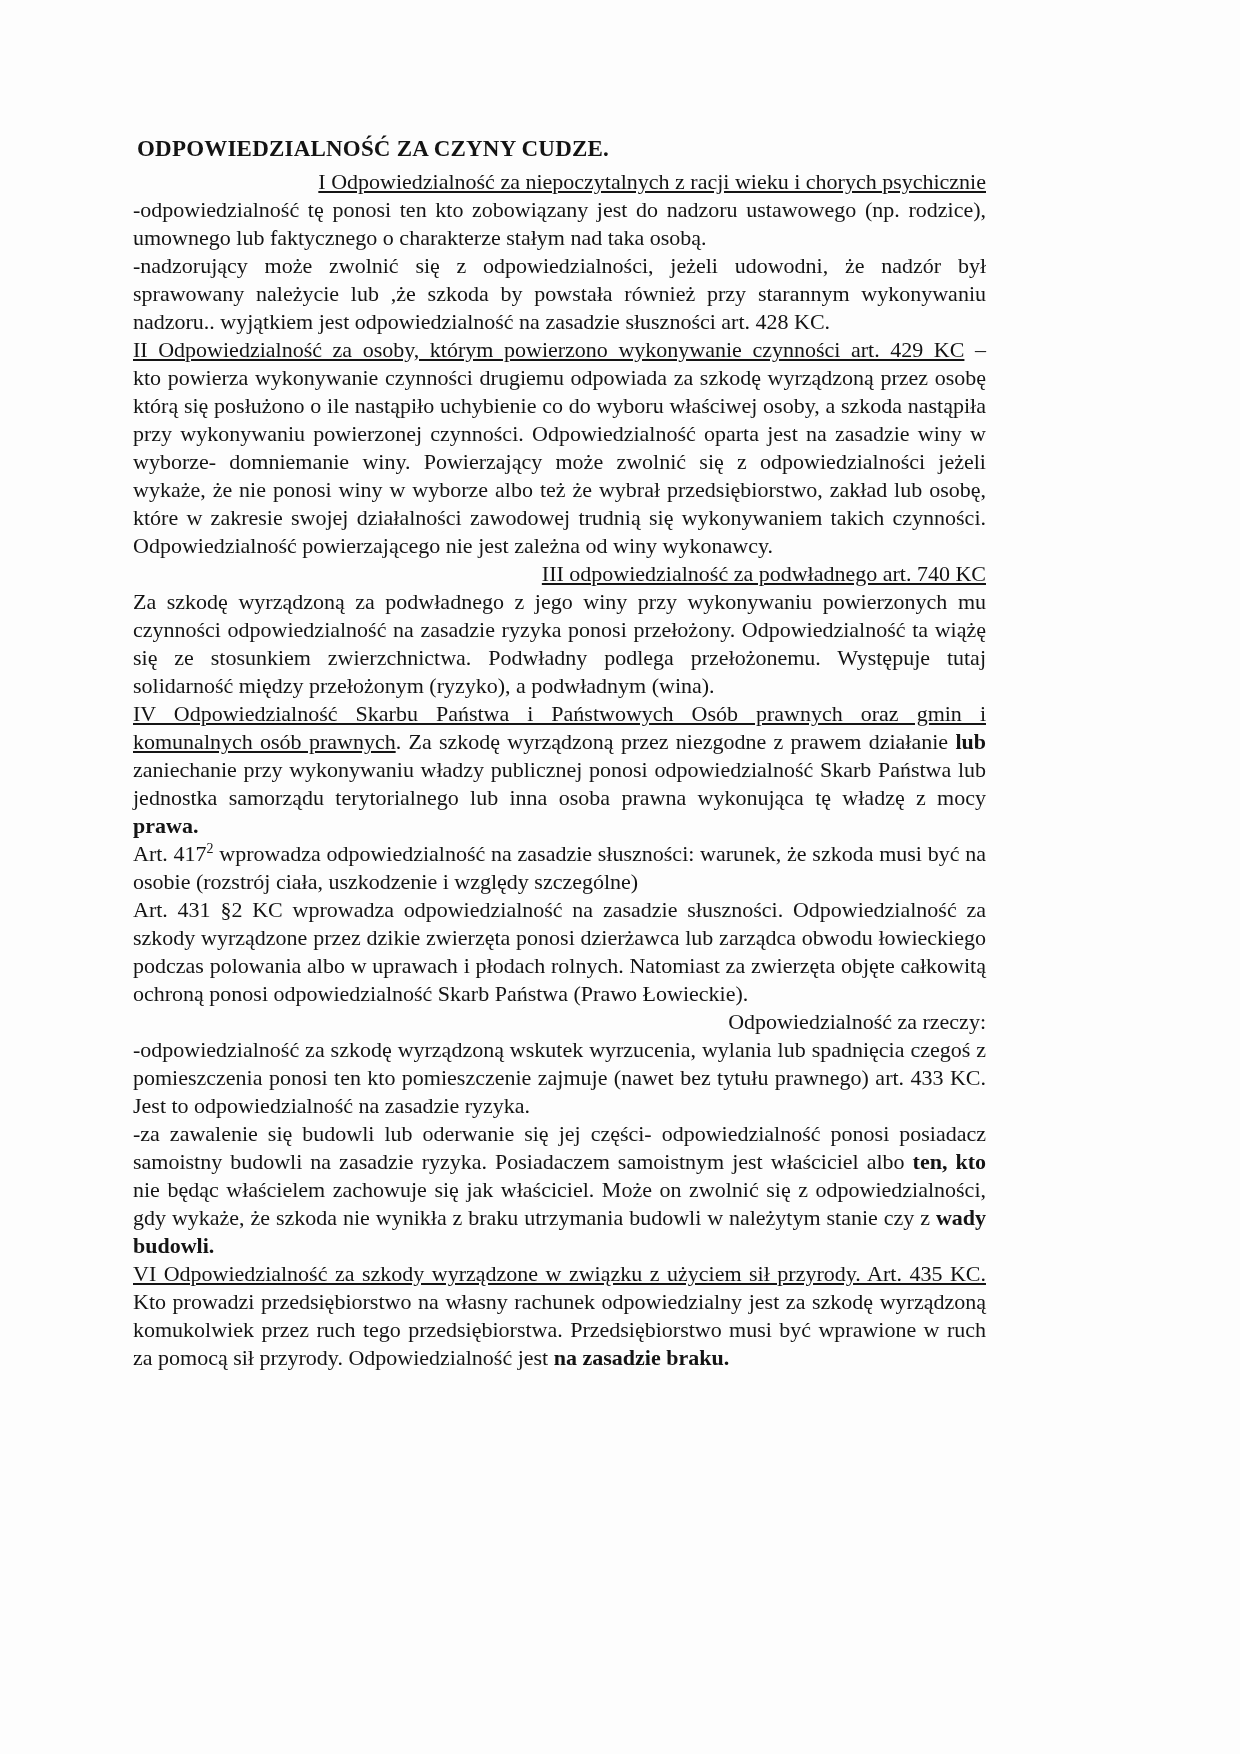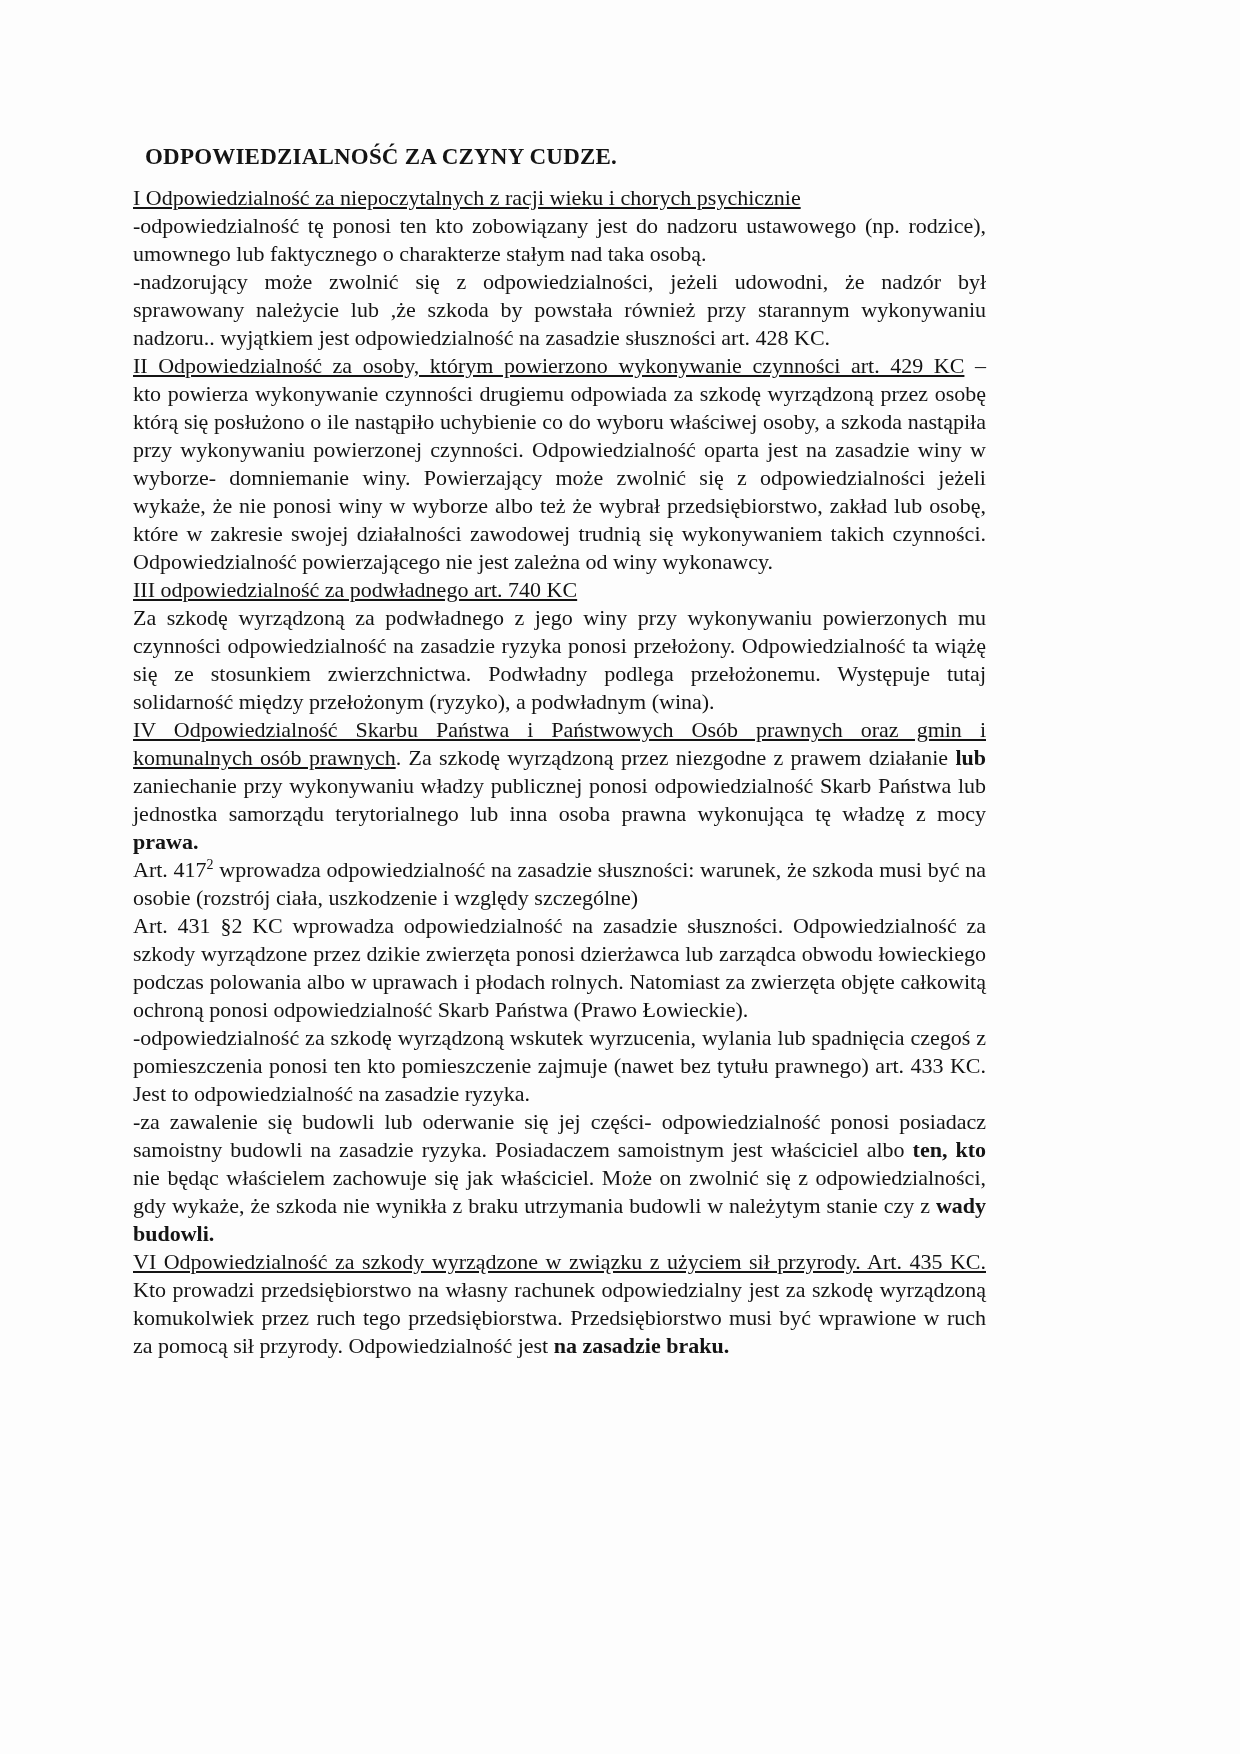--- a/index.html
+++ b/index.html
@@ -13,31 +13,31 @@
   }
   .page {
     position: absolute;
     left: 133px;
     top: 130px;
     width: 853px;
   }
   .title {
     font-size: 23px;
     font-weight: bold;
-    margin: 12px;
+    margin: 4px;
     line-height: 30px;
     letter-spacing: 0.2px;
   }
   p.block {
     margin: 0;
     font-size: 22px;
     line-height: 28px;
     text-align: justify;
   }
-  p.block.left { text-align: left; }
+  p.block.left { text-align: right; }
   p.block.spread { text-align: justify; text-align-last: justify; }
   .u { text-decoration: underline; }
   .b { font-weight: bold; }
   sup.sup {
     font-size: 14px;
     line-height: 0;
     vertical-align: super;
   }
 </style>
 </head>
@@ -63,20 +63,21 @@
   <p class="block">Za szkodę wyrządzoną za podwładnego z jego winy przy wykonywaniu powierzonych mu czynności odpowiedzialność na zasadzie ryzyka ponosi przełożony. Odpowiedzialność ta wiążę się ze stosunkiem zwierzchnictwa. Podwładny podlega przełożonemu. Występuje tutaj solidarność między przełożonym (ryzyko), a podwładnym (wina).</p>
 
   <p class="block"><span class="u">IV Odpowiedzialność Skarbu Państwa i Państwowych Osób prawnych oraz gmin i komunalnych osób prawnych</span><span>. Za szkodę wyrządzoną przez niezgodne z prawem działanie </span><span class="b">lub</span><span> zaniechanie przy wykonywaniu władzy publicznej ponosi odpowiedzialność Skarb Państwa lub jednostka samorządu terytorialnego lub inna osoba prawna wykonująca tę władzę z mocy </span><span class="b">prawa.</span></p>
 
   <p class="block"><span>Art. 417</span><sup class="sup">2</sup><span> wprowadza odpowiedzialność na zasadzie słuszności: warunek, że szkoda musi być na osobie (rozstrój ciała, uszkodzenie i względy szczególne)</span></p>
 
 
 
   <p class="block">Art. 431 §2 KC wprowadza odpowiedzialność na zasadzie słuszności. Odpowiedzialność za szkody wyrządzone przez dzikie zwierzęta ponosi dzierżawca lub zarządca obwodu łowieckiego podczas polowania albo w uprawach i płodach rolnych. Natomiast za zwierzęta objęte całkowitą ochroną ponosi odpowiedzialność Skarb Państwa (Prawo Łowieckie).</p>
 
+  <p class="block left">Odpowiedzialność za rzeczy:</p>
 
   <p class="block">-odpowiedzialność za szkodę wyrządzoną wskutek wyrzucenia, wylania lub spadnięcia czegoś z pomieszczenia ponosi ten kto pomieszczenie zajmuje (nawet bez tytułu prawnego) art. 433 KC. Jest to odpowiedzialność na zasadzie ryzyka.</p>
 
   <p class="block"><span>-za zawalenie się budowli lub oderwanie się jej części- odpowiedzialność ponosi posiadacz samoistny budowli na zasadzie ryzyka. Posiadaczem samoistnym jest właściciel albo </span><span class="b">ten, kto</span><span> nie będąc właścielem zachowuje się jak właściciel. Może on zwolnić się z odpowiedzialności, gdy wykaże, że szkoda nie wynikła z braku utrzymania budowli w należytym stanie czy z </span><span class="b">wady budowli.</span></p>
 
   <p class="block spread"><span class="u">VI Odpowiedzialność za szkody wyrządzone w związku z użyciem sił przyrody. Art. 435 KC.</span></p>
 
   <p class="block"><span>Kto prowadzi przedsiębiorstwo na własny rachunek odpowiedzialny jest za szkodę wyrządzoną komukolwiek przez ruch tego przedsiębiorstwa. Przedsiębiorstwo musi być wprawione w ruch za pomocą sił przyrody. Odpowiedzialność jest </span><span class="b">na zasadzie braku.</span></p>
 
 </div>

